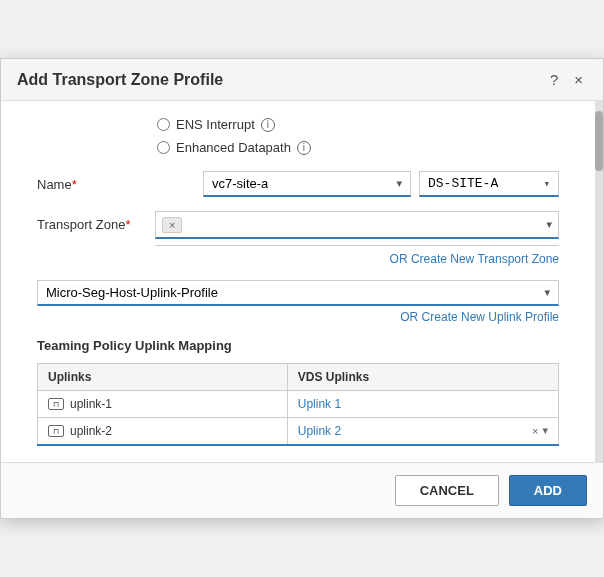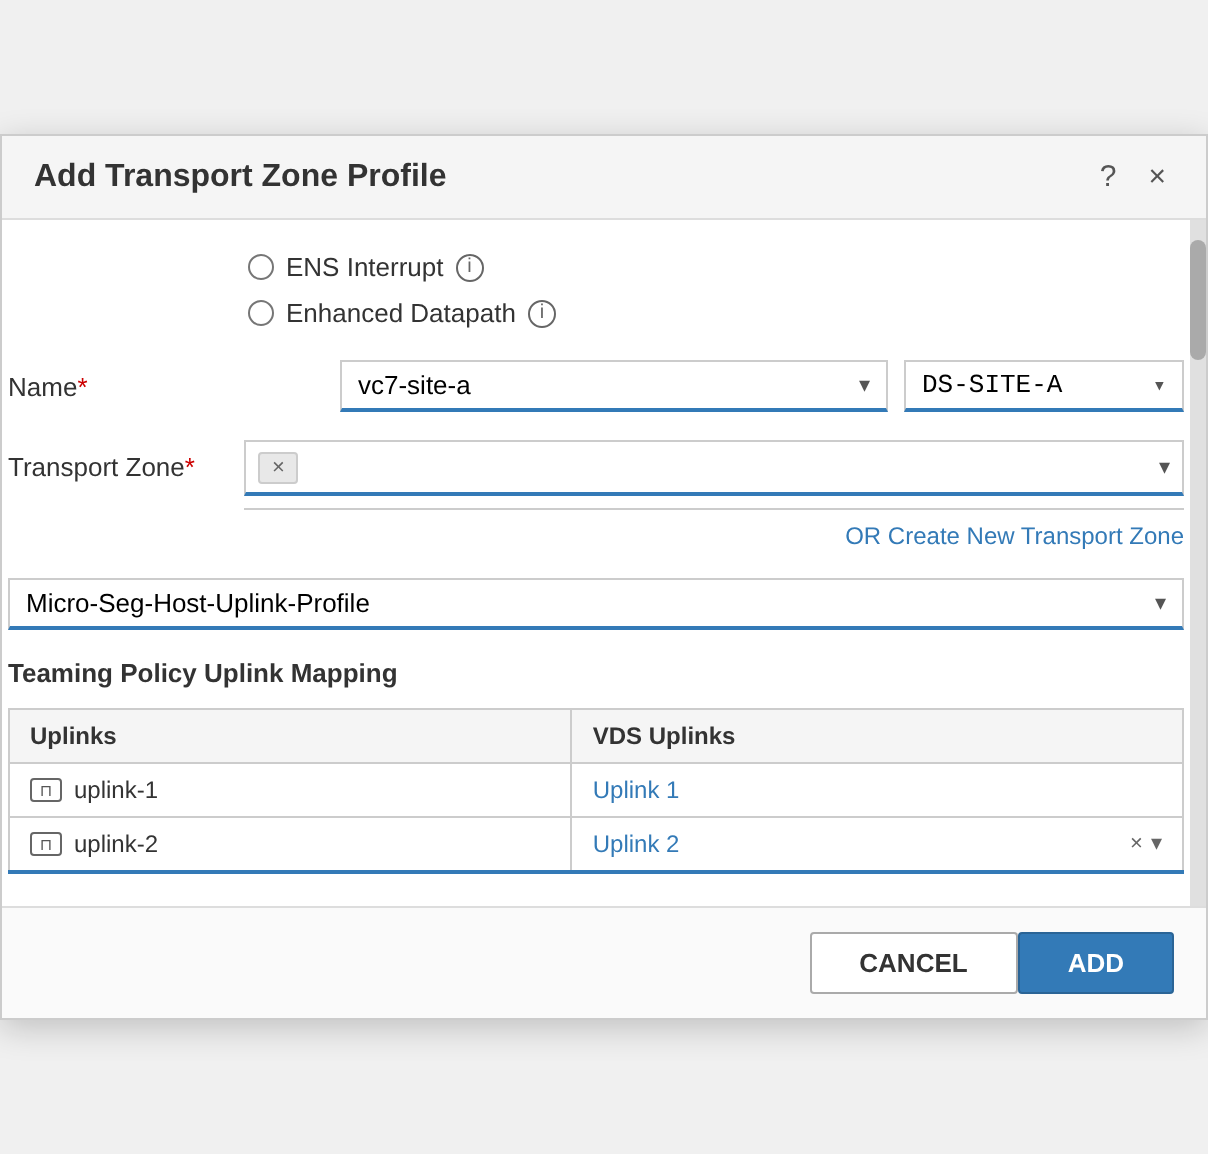--- a/index.html
+++ b/index.html
@@ -40,21 +40,21 @@
     }
     .icon-btn {
       cursor: pointer;
       color: #555;
       font-size: 15px;
       background: none;
       border: none;
       padding: 2px 4px;
     }
     .dialog-body {
-      padding: 16px 3px;
+      padding: 16px 36px;
       overflow-y: auto;
       flex: 1;
       border-right: 8px solid #0f172a;
     }
     .radio-group {
       display: flex;
       flex-direction: column;
       gap: 8px;
       margin-bottom: 16px;
       padding-left: 120px;
@@ -223,20 +223,21 @@
       align-items: center;
       gap: 4px;
       color: #666;
       font-size: 11px;
     }
     .dialog-footer {
       border-top: 1px solid #ddd;
       padding: 12px 16px;
       display: flex;
       justify-content: flex-end;
+      gap: 10px;
       background: #fafafa;
     }
     .btn {
       padding: 7px 24px;
       border: 1px solid #ccc;
       cursor: pointer;
       font-size: 13px;
       font-weight: bold;
       border-radius: 2px;
     }
@@ -345,20 +346,21 @@
           <a class="create-link">OR Create New Transport Zone</a>
         </div>
       </div>
 
       <div class="form-row">
         <div class="form-controls">
           <div class="select-field wide">
             <span>Micro-Seg-Host-Uplink-Profile</span>
             <span class="chevron">▾</span>
           </div>
+          <a class="create-link">OR Create New Uplink Profile</a>
         </div>
       </div>
 
       <div class="teaming-section">
         <div class="section-title">Teaming Policy Uplink Mapping</div>
         <table class="teaming-table">
           <thead>
             <tr>
               <th>Uplinks</th>
               <th>VDS Uplinks</th>

